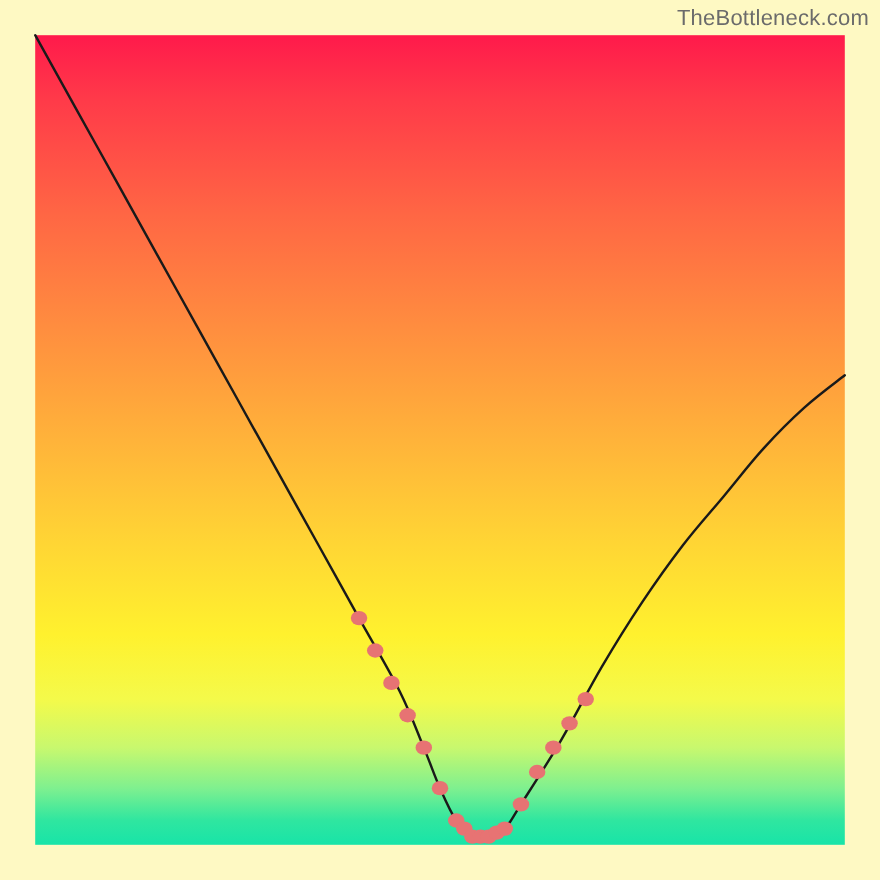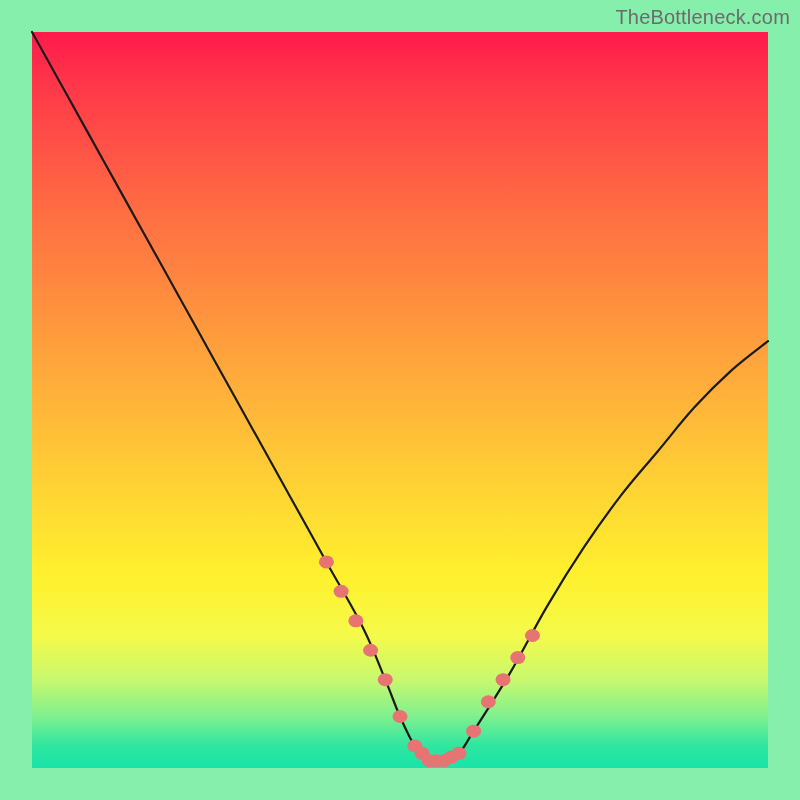--- a/index.html
+++ b/index.html
@@ -10,21 +10,21 @@
     background: #000;
     overflow: hidden;
     font-family: Arial, Helvetica, sans-serif;
   }
   .frame {
     position: absolute;
     left: 0;
     top: 0;
     width: 800px;
     height: 800px;
-    background: #86efac;
+    background: #fef9c3;
   }
   .plot {
     position: absolute;
     left: 32px;
     top: 32px;
     width: 736px;
     height: 736px;
     
     background: linear-gradient(to bottom,
       #ff1a4b 0%,

